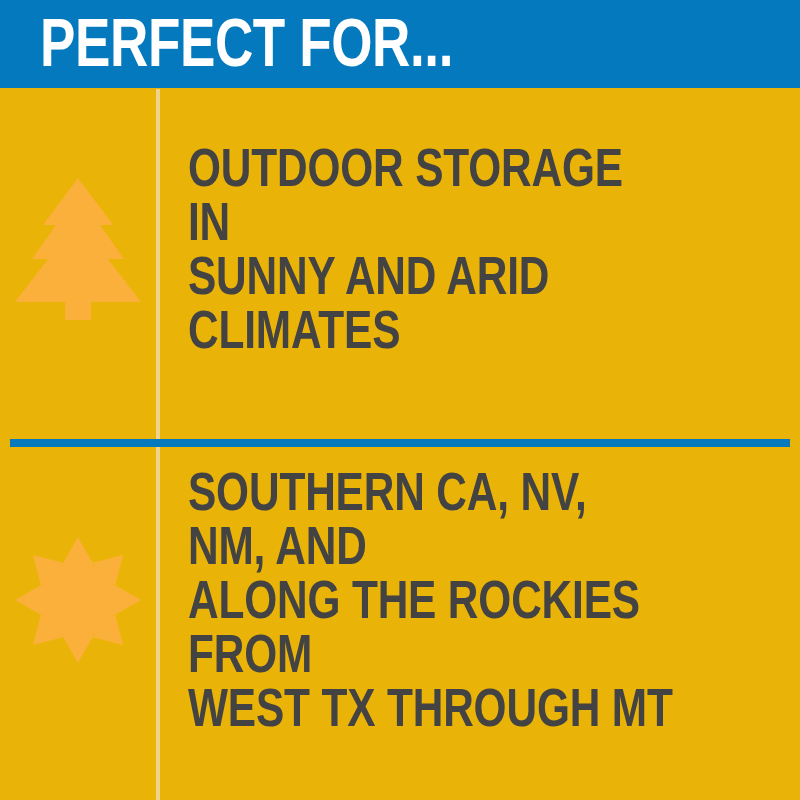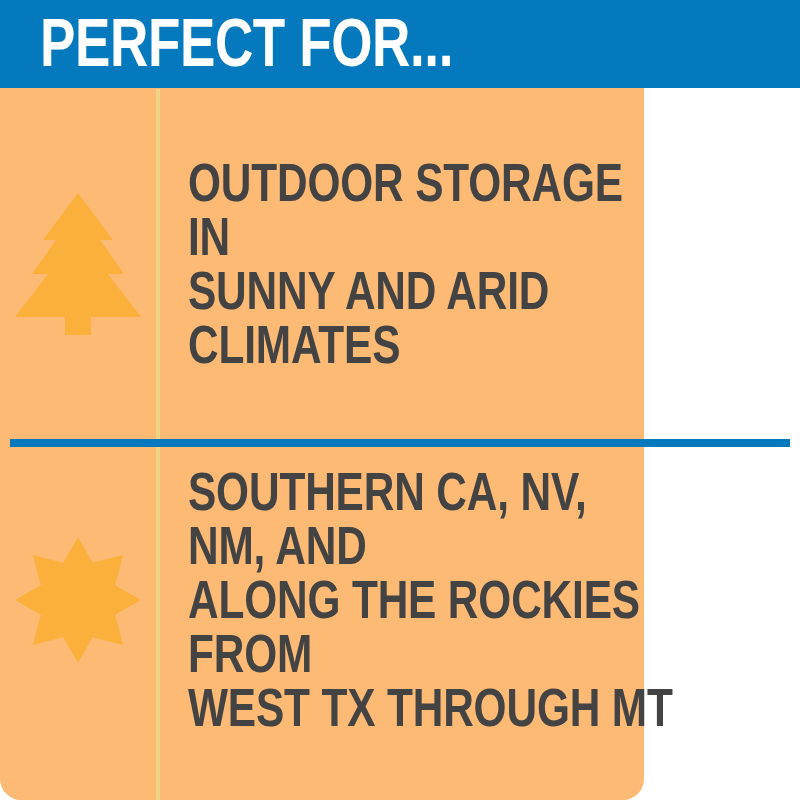--- a/index.html
+++ b/index.html
@@ -10,24 +10,23 @@
   body {
     width: 800px;
     height: 800px;
     background: #ffffff;
     font-family: "Liberation Sans", sans-serif;
     overflow: hidden;
   }
 
   .page {
     position: relative;
-    width: 644px;
+    width: 800px;
     height: 800px;
-    background: #fdba74;
-    border-radius: 21px;
+    background: #eab308;
   }
 
   
   .header-bar {
     position: absolute;
     left: 0;
     top: 0;
     width: 800px;
     height: 88px;
     background: #0479be;
@@ -64,21 +63,21 @@
     height: 8px;
     background: #0479be;
   }
 
   
   .row {
     position: absolute;
     left: 0;
     width: 800px;
   }
-  .row-1 { top: 89px; height: 350px; }
+  .row-1 { top: 74px; height: 350px; }
   .row-2 { top: 423px; height: 353px; }
 
   .icon-cell {
     position: absolute;
     left: 0;
     width: 156px;
     top: 0;
     bottom: 0;
   }
   .text-cell {

